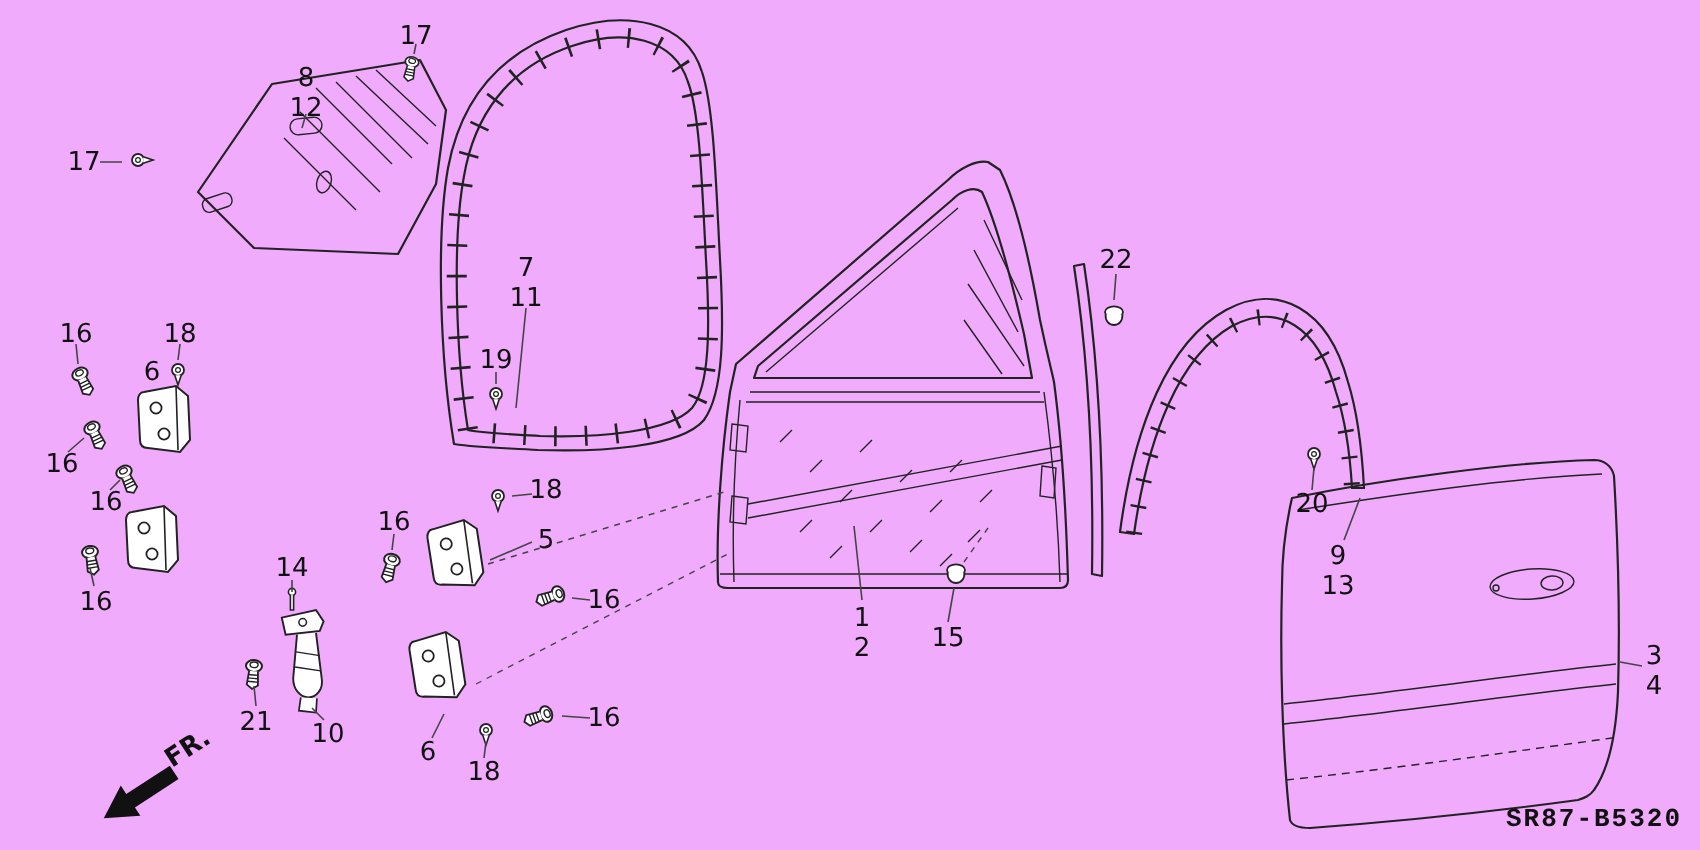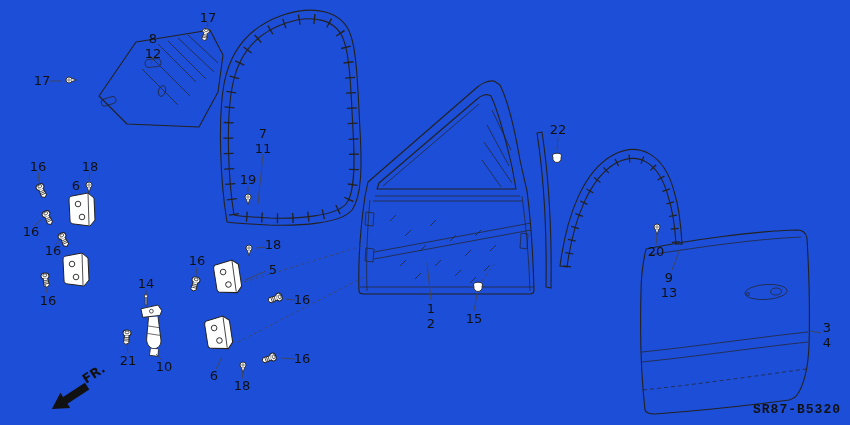--- a/index.html
+++ b/index.html
@@ -1,16 +1,16 @@
 <!DOCTYPE html>
 <html><head>
 <meta charset="utf-8">
 <style>
   html,body{margin:0;padding:0;background:#ffffff;}
-  .stage{position:relative;width:850px;height:425px;background:#1d4ed8;overflow:hidden;
+  .stage{position:relative;width:850px;height:425px;background:#f0abfc;overflow:hidden;
          font-family:"DejaVu Sans","Liberation Sans",sans-serif;}
   svg{position:absolute;left:0;top:0;}
   .ln{stroke:#222;fill:none;stroke-width:1.1;stroke-linejoin:round;stroke-linecap:round;}
   .thin{stroke:#222;fill:none;stroke-width:0.7;}
   .leader{stroke:#444;fill:none;stroke-width:0.8;}
   .dash{stroke:#444;fill:none;stroke-width:0.7;stroke-dasharray:3 3;}
   .tick{fill:none;stroke:#222;}
   .callout{font-size:13px;fill:#111;text-anchor:middle;}
   .code{font-family:"Liberation Mono","DejaVu Sans Mono",monospace;font-weight:bold;
         font-size:13px;fill:#111;letter-spacing:1px;}

